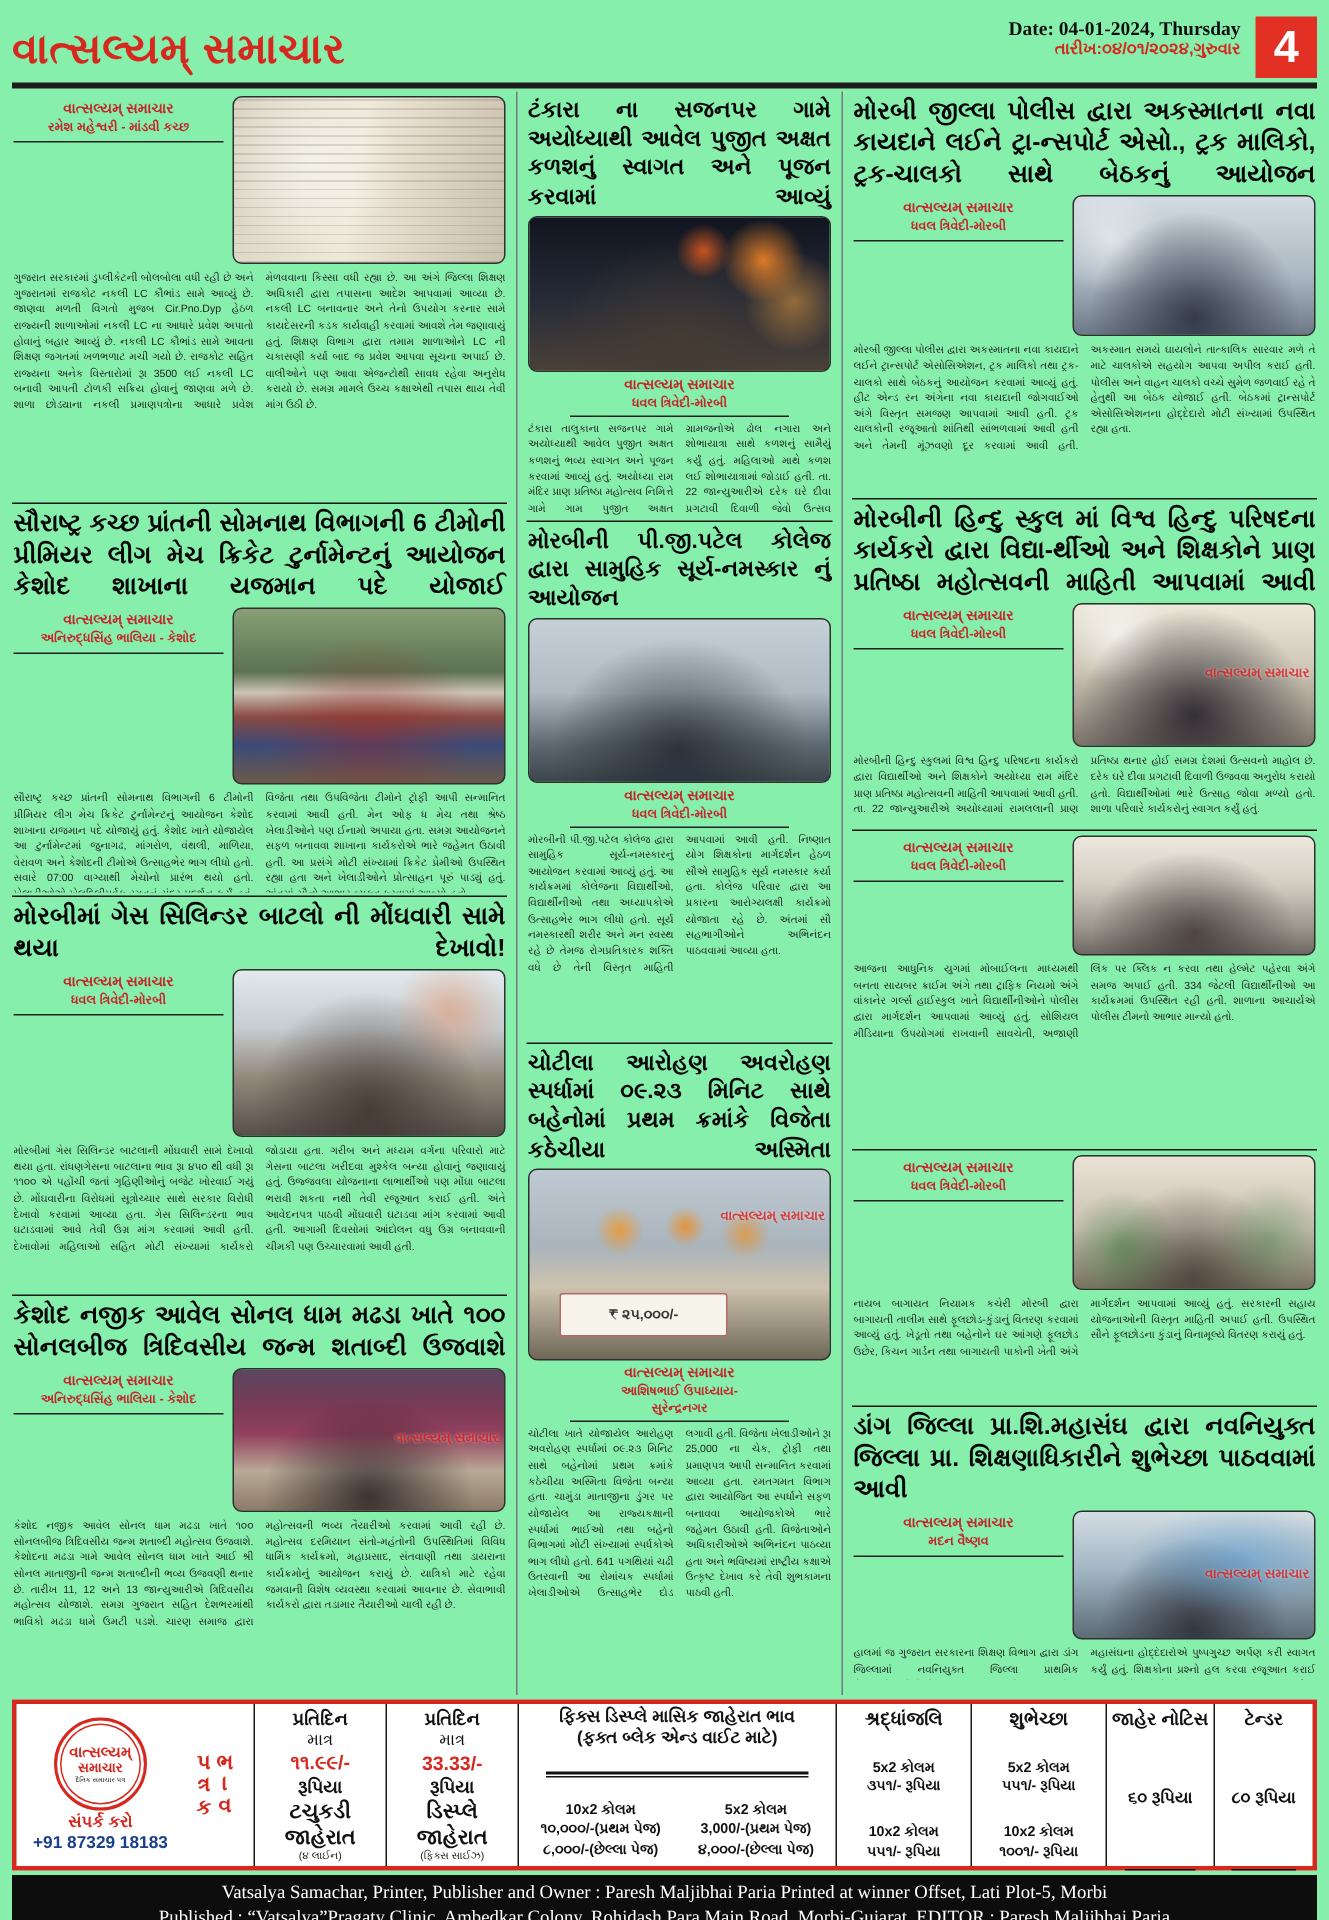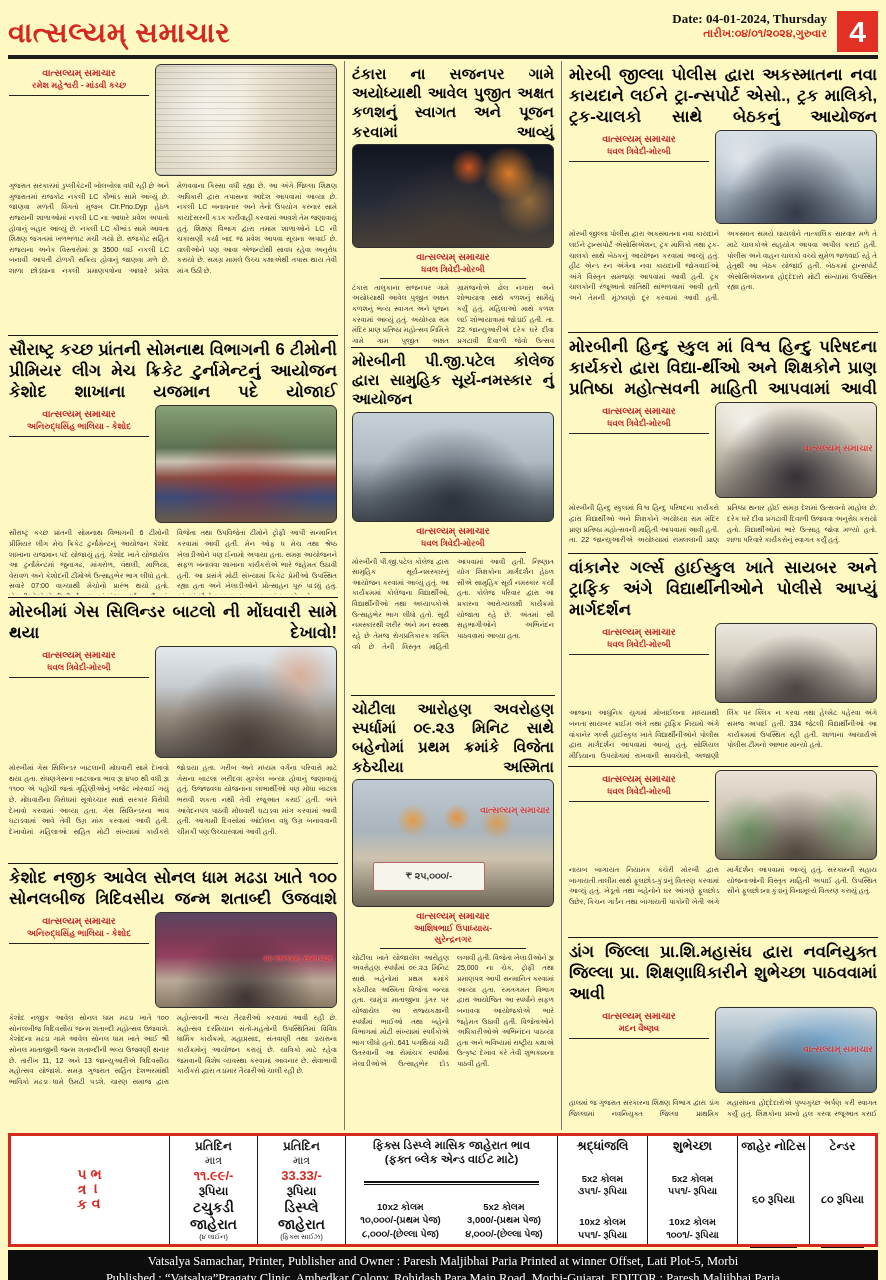--- a/index.html
+++ b/index.html
@@ -1,18 +1,18 @@
 <!DOCTYPE html>
 <html><head>
 <meta charset="utf-8">
 <style>
   * { margin:0; padding:0; box-sizing:border-box; }
   html,body { background:#e8e8e8; }
   .page {
-    width:886px; height:1280px; background:#fef9c3; position:relative;
+    width:886px; height:1280px; background:#86efac; position:relative;
     font-family:"Liberation Sans", sans-serif; margin:0 auto; overflow:hidden;
   }
   .inner { position:absolute; left:8px; right:8px; top:6px; }
 
   
   .hdr { display:flex; align-items:flex-end; justify-content:space-between; height:46px; }
   .masthead { color:#d5281f; font-size:28px; font-weight:bold; letter-spacing:.5px; padding-bottom:2px; }
   .hdr-right { display:flex; align-items:flex-start; gap:10px; }
   .dates { text-align:right; line-height:1.25; }
   .date-en { font-family:"Liberation Serif", serif; font-weight:bold; font-size:13px; color:#101010; }
@@ -272,21 +272,20 @@
               <div class="by2">ધવલ ત્રિવેદી-મોરબી</div>
             </div>
             <div class="photo ph-assembly" style="height:96px">
               <span class="wm">વાત્સલ્યમ્ સમાચાર</span>
             </div>
           </div>
           <div class="body2col">મોરબીની હિન્દુ સ્કુલમાં વિશ્વ હિન્દુ પરિષદના કાર્યકરો દ્વારા વિદ્યાર્થીઓ અને શિક્ષકોને અયોધ્યા રામ મંદિર પ્રાણ પ્રતિષ્ઠા મહોત્સવની માહિતી આપવામાં આવી હતી. તા. 22 જાન્યુઆરીએ અયોધ્યામાં રામલલાની પ્રાણ પ્રતિષ્ઠા થનાર હોઈ સમગ્ર દેશમાં ઉત્સવનો માહોલ છે. દરેક ઘરે દીવા પ્રગટાવી દિવાળી ઉજવવા અનુરોધ કરાયો હતો. વિદ્યાર્થીઓમાં ભારે ઉત્સાહ જોવા મળ્યો હતો. શાળા પરિવારે કાર્યકરોનું સ્વાગત કર્યું હતું.</div>
         </section>
 
         <section class="art" style="height:213px">
-          <h2 class="hl hl-lg">વાંકાનેર ગર્લ્સ હાઈસ્કુલ ખાતે સાયબર અને ટ્રાફિક અંગે વિદ્યાર્થીનીઓને પોલીસે આપ્યું માર્ગદર્શન</h2>
           <div class="art-top">
             <div class="byline">
               <div class="by1">વાત્સલ્યમ્ સમાચાર</div>
               <div class="by2">ધવલ ત્રિવેદી-મોરબી</div>
             </div>
             <div class="photo ph-class" style="height:80px"></div>
           </div>
           <div class="body2col">આજના આધુનિક યુગમાં મોબાઈલના માધ્યમથી બનતા સાયબર ક્રાઈમ અંગે તથા ટ્રાફિક નિયમો અંગે વાંકાનેર ગર્લ્સ હાઈસ્કુલ ખાતે વિદ્યાર્થીનીઓને પોલીસ દ્વારા માર્ગદર્શન આપવામાં આવ્યું હતું. સોશિયલ મીડિયાના ઉપયોગમાં રાખવાની સાવચેતી, અજાણી લિંક પર ક્લિક ન કરવા તથા હેલ્મેટ પહેરવા અંગે સમજ અપાઈ હતી. 334 જેટલી વિદ્યાર્થીનીઓ આ કાર્યક્રમમાં ઉપસ્થિત રહી હતી. શાળાના આચાર્યએ પોલીસ ટીમનો આભાર માન્યો હતો.</div>
         </section>
 
@@ -312,20 +311,29 @@
               <span class="wm">વાત્સલ્યમ્ સમાચાર</span>
             </div>
           </div>
           <div class="body2col">હાલમાં જ ગુજરાત સરકારના શિક્ષણ વિભાગ દ્વારા ડાંગ જિલ્લામાં નવનિયુક્ત જિલ્લા પ્રાથમિક શિક્ષણાધિકારીની નિમણૂક થતાં ડાંગ જિલ્લા પ્રાથમિક શિક્ષક મહાસંઘ દ્વારા શુભેચ્છા પાઠવવામાં આવી હતી. મહાસંઘના હોદ્દેદારોએ પુષ્પગુચ્છ અર્પણ કરી સ્વાગત કર્યું હતું. શિક્ષકોના પ્રશ્નો હલ કરવા રજૂઆત કરાઈ હતી. અધિકારીએ શિક્ષણની ગુણવત્તા સુધારવા સૌના સહયોગની અપેક્ષા વ્યક્ત કરી હતી.</div>
         </section>
       </div>
     </div>
 
     <div class="adtable">
       <div class="adsec sec-logo">
+        <div class="logo-col">
+          <div class="logo-circle">
+            <div class="logo-n1">વાત્સલ્યમ્</div>
+            <div class="logo-n2">સમાચાર</div>
+            <div class="logo-sub">દૈનિક સમાચાર પત્ર</div>
+          </div>
+          <div class="contact-l">સંપર્ક કરો</div>
+          <div class="contact-n">+91 87329 18183</div>
+        </div>
         <div class="vlabel">ભાવ પત્રક</div>
       </div>
 
       <div class="adsec sec-daily">
         <div class="d-head">પ્રતિદિન</div>
         <div class="d-only">માત્ર</div>
         <div class="d-price">૧૧.૯૯/-</div>
         <div class="d-unit">રૂપિયા</div>
         <div>
           <div class="d-sub1">ટચુકડી જાહેરાત</div>

